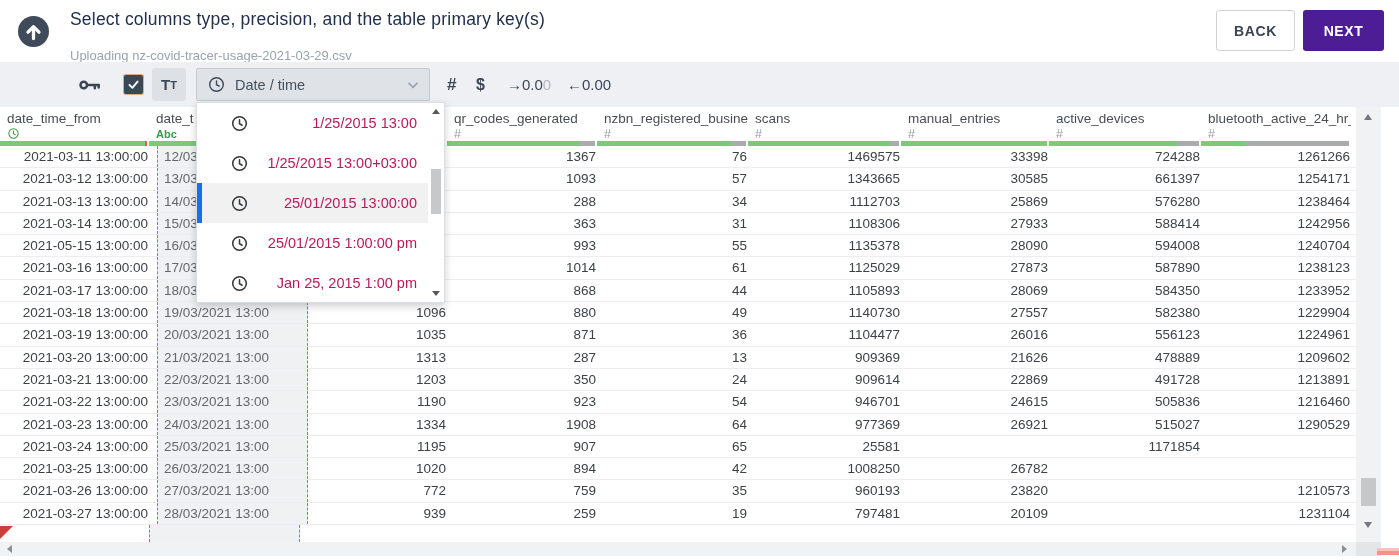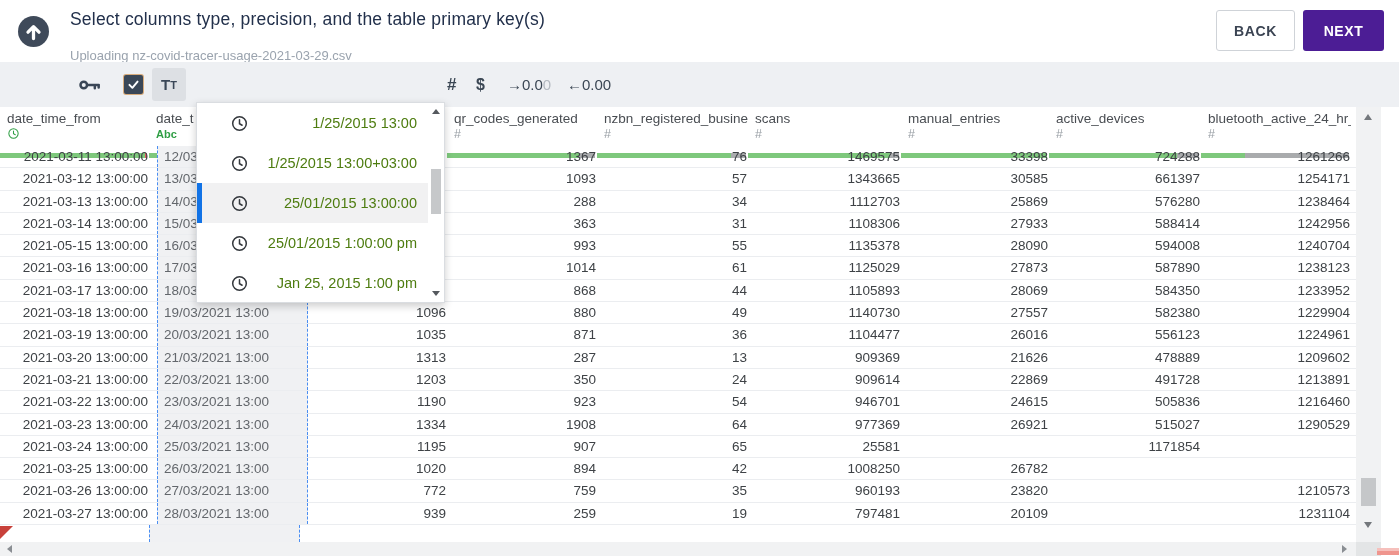--- a/index.html
+++ b/index.html
@@ -31,21 +31,21 @@
   .tb-hash{left:447px;font-size:17px;}
   .tb-dollar{left:476px;font-size:16px;}
   .tb-dec{font-weight:400;font-size:15px;color:#3b4754;}
   .tb-dec-add{left:507px;}
   .tb-dec-rem{left:567px;}
   .muted0{color:#b3b9c0;}
 
   
   .grid9{display:grid;grid-template-columns:149px 151px 147px 150px 151px 153px 148px 152px 150px;}
   .thead{position:absolute;left:0;top:107px;height:39px;}
-  .hcell{position:relative;box-sizing:border-box;height:51px;padding:4px 0 0 7px;overflow:hidden;}
+  .hcell{position:relative;box-sizing:border-box;height:39px;padding:4px 0 0 7px;overflow:hidden;}
   .hname{font-size:13.5px;color:#494d52;white-space:nowrap;}
   .hmark{margin-top:1px;height:15px;line-height:14px;}
   .mk-abc{color:#2f9e44;font-size:11px;font-weight:700;}
   .mk-hash{color:#9aa0a6;font-size:12.5px;}
   .hbar{position:absolute;left:0;right:2px;bottom:0;height:5px;display:flex;}
   .hbar span{height:100%;display:block;}
 
   .rows{position:absolute;left:0;top:146px;}
   .trow{height:22.3px;box-sizing:border-box;border-bottom:1px solid #ebedf0;padding-left:8px;}
   .cell{box-sizing:border-box;font-size:13.5px;line-height:21.3px;white-space:nowrap;overflow:hidden;}
@@ -72,21 +72,21 @@
   .pinkbar{position:absolute;left:1377px;top:548px;width:22px;height:7px;
            background:linear-gradient(180deg,#f6c0bc 0 50%,#ef958e 50% 100%);}
 
   
   .dropdown{position:absolute;left:196px;top:102px;width:249px;height:201px;box-sizing:border-box;background:#fff;
             border:1px solid #dadde1;box-shadow:0 3px 8px rgba(0,0,0,.2);z-index:10;}
   .dd-list{position:absolute;left:0;top:0;right:16px;bottom:0;}
   .dd-item{position:relative;height:40px;display:flex;align-items:center;padding-left:33px;box-sizing:border-box;}
   .dd-item.selected{background:#f1f1f2;}
   .dd-item.selected::before{content:'';position:absolute;left:0;top:0;bottom:0;width:5px;background:#1273e6;}
-  .dd-label{flex:1;text-align:right;padding-right:11px;font-size:14.5px;color:#4d7c0f;white-space:nowrap;}
+  .dd-label{flex:1;text-align:right;padding-right:11px;font-size:14.5px;color:#be185d;white-space:nowrap;}
   .dd-scroll{position:absolute;right:0;top:0;bottom:0;width:16px;background:#fff;}
   .dd-up{left:4px;top:6px;border-left:4px solid transparent;border-right:4px solid transparent;border-bottom:5.5px solid #55595e;}
   .dd-dn{left:4px;bottom:6px;border-left:4px solid transparent;border-right:4px solid transparent;border-top:5.5px solid #55595e;}
   .dd-thumb{position:absolute;left:3px;width:10px;top:66px;height:45px;background:#c6c8ca;}
 </style>
 </head>
 <body>
 
 <div class="app">
 
@@ -112,20 +112,30 @@
     </span>
     <span class="tb-check">
       <svg width="13" height="13" viewBox="0 0 16 16">
           <path d="M3 8.5l3.6 3.6L13 4.5" stroke="#fff" stroke-width="2.4" fill="none" stroke-linecap="round" stroke-linejoin="round"></path>
         </svg>
     </span>
     <span class="tb-tt">
         <span class="t1">T</span>
         <span class="t2">T</span>
       </span>
+    <span class="type-select">
+      <svg width="19" height="19" viewBox="0 0 24 24" fill="none" stroke="#3e4b5a" stroke-width="1.8" stroke-linecap="round">
+          <circle cx="12" cy="12" r="8.6"></circle>
+          <path d="M12 7.4v4.9l3.3 1.9"></path>
+        </svg>
+      <span class="sel-label">Date / time</span>
+      <svg width="16" height="16" viewBox="0 0 24 24" fill="none" stroke="#98a2ad" stroke-width="2.4" stroke-linecap="round">
+          <path d="M6 9.5l6 6 6-6"></path>
+        </svg>
+    </span>
     <span class="tb-glyph tb-hash">#</span>
     <span class="tb-glyph tb-dollar">$</span>
     <span class="tb-glyph tb-dec tb-dec-add"><span>→0.0</span><span class="muted0">0</span></span>
     <span class="tb-glyph tb-dec tb-dec-rem">←0.00</span>
   </div>
 
   <div class="thead grid9">
       <div class="hcell">
         <div class="hname">date_time_from</div>
         <div class="hmark"><svg width="13" height="13" viewBox="0 0 24 24" fill="none" stroke="#2f9e44" stroke-width="1.9" stroke-linecap="round">

